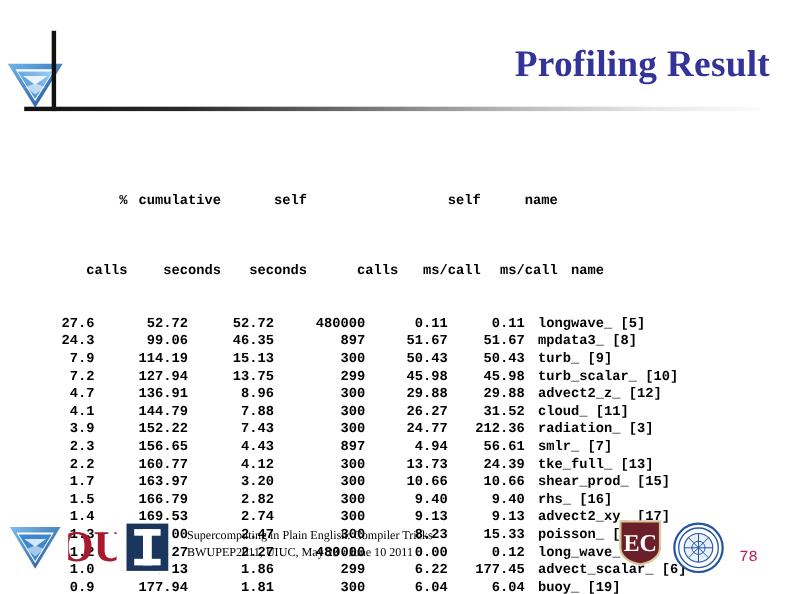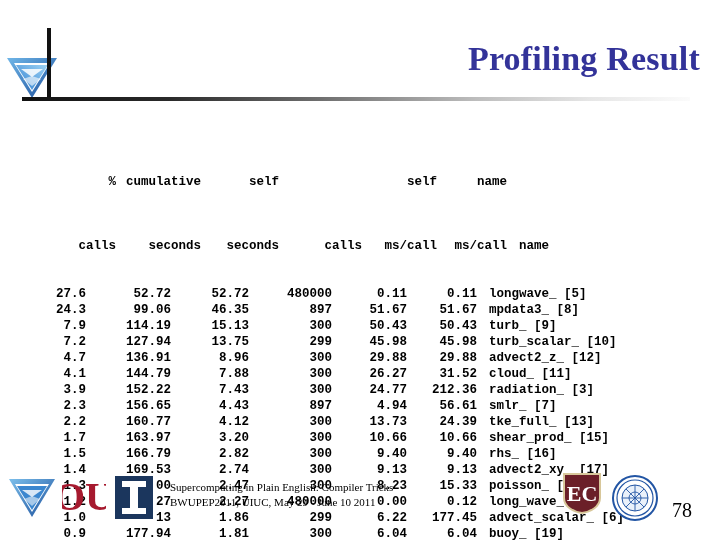--- a/index.html
+++ b/index.html
@@ -88,23 +88,23 @@
     text-align: left;
     font-family: "Liberation Serif", serif;
     font-size: 11px;
     line-height: 15px;
     color: #000000;
   }
   #footer-text .fline { display: block; }
   #page-number {
     position: absolute;
     left: 672px; top: 44px;
-    font-family: Liberation Serif, serif;
-    font-size: 20px;
-    color: #000000;
+    font-family: Liberation Mono, monospace;
+    font-size: 14px;
+    color: #be185d;
   }
   .logo { position: absolute; }
   #logo-blue-waters { left: 8px;   top: 20px; width: 48px; height: 44px; }
   #logo-ou          { left: 62px;  top: 18px; width: 44px; height: 48px; }
   #logo-illinois    { left: 113px; top: 19px; width: 42px; height: 47px; }
   #logo-ccc         { left: 495px; top: 24px; width: 56px; height: 38px; }
   #logo-ec          { left: 560px; top: 16px; width: 44px; height: 44px; }
   #logo-seal        { left: 611px; top: 19px; width: 48px; height: 48px; }
 </style>
 </head>

